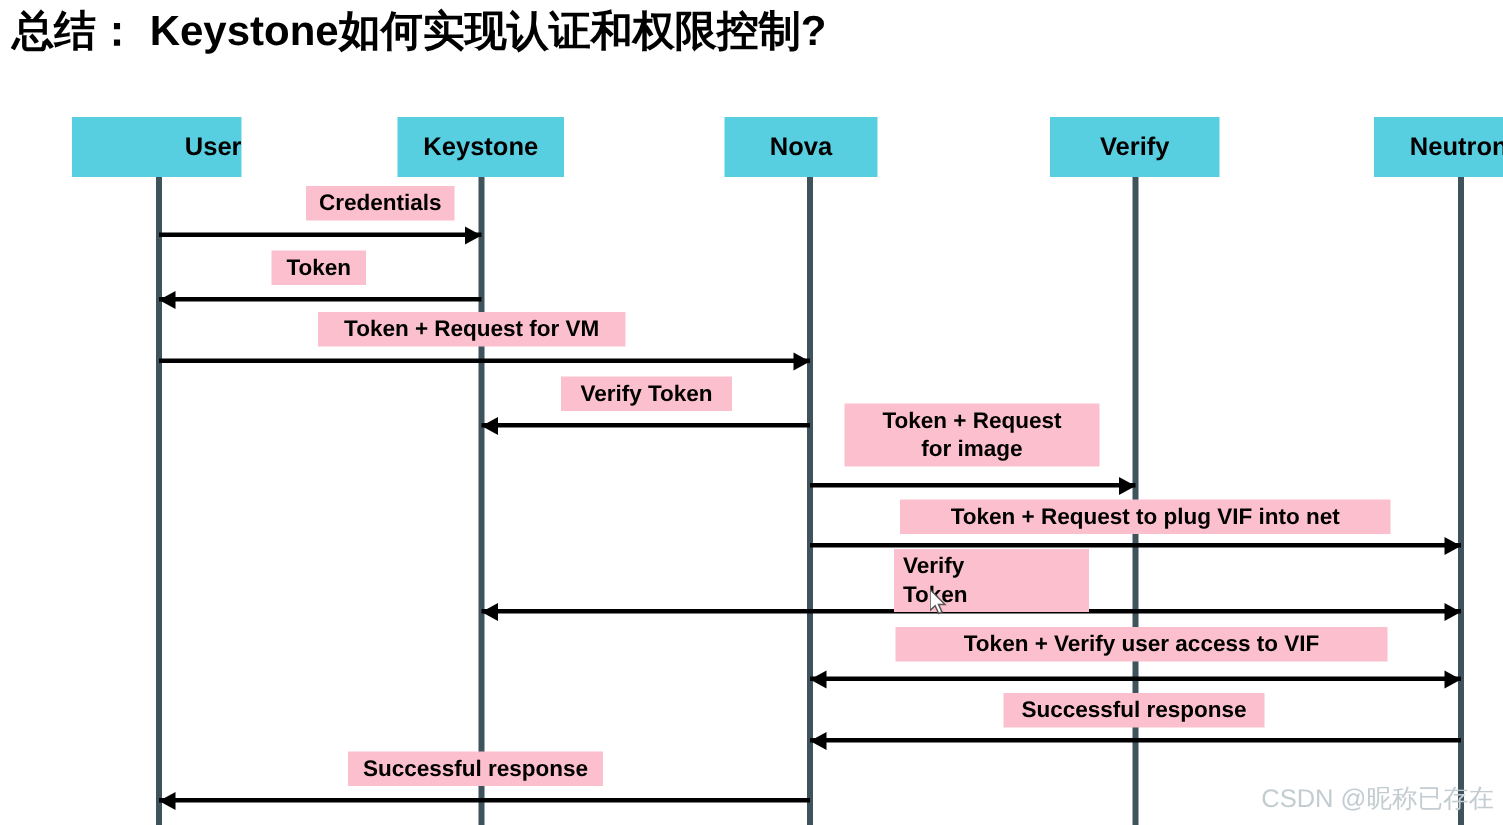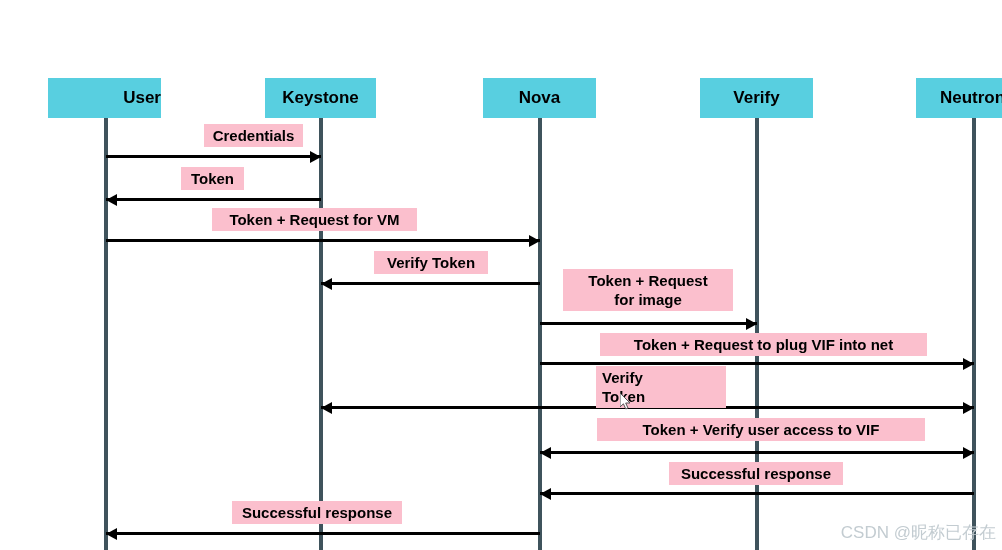--- a/index.html
+++ b/index.html
@@ -98,29 +98,30 @@
     top: 393px;
     width: 12px;
     height: 18px;
   }
 </style>
 </head>
 <body>
 
 <div id="canvas">
 
+  <div id="title">总结： Keystone如何实现认证和权限控制?</div>
 
   <div id="participants-layer">
       <div class="participant" style="left: 48px; top: 78px; width: 113px; justify-content: flex-end;">
         <span>User</span>
       </div>
       <div class="participant" style="left: 265px; top: 78px; width: 111px;">
         <span>Keystone</span>
       </div>
-      <div class="participant" style="left: 483px; top: 78px; width: 113px;">
+      <div class="participant" style="left: 483px; top: 78px; width: 102px;">
         <span>Nova</span>
       </div>
       <div class="participant" style="left: 700px; top: 78px; width: 113px;">
         <span>Verify</span>
       </div>
       <div class="participant" style="left: 916px; top: 78px; width: 113px;">
         <span>Neutron</span>
       </div>
     </div>
   <div id="lifelines-layer">

